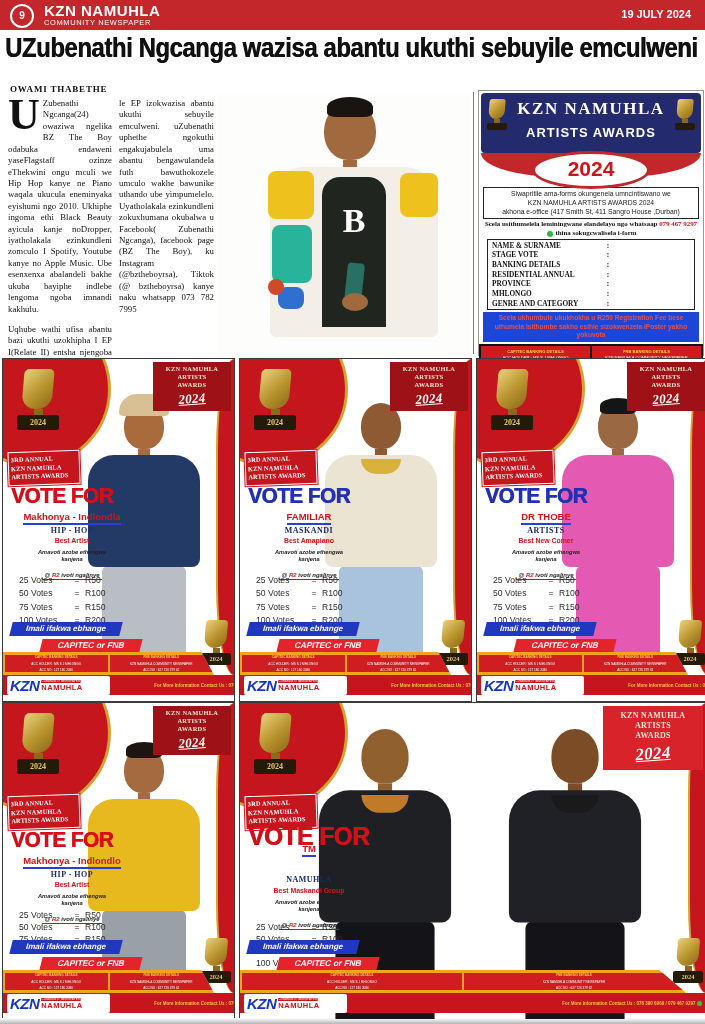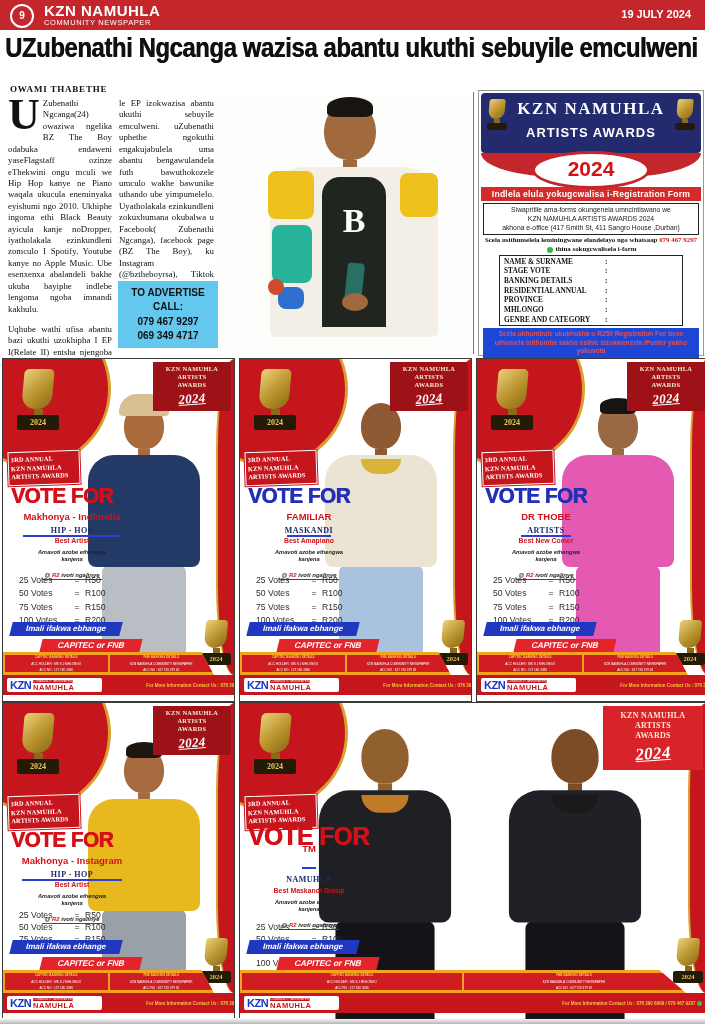--- a/index.html
+++ b/index.html
@@ -63,21 +63,21 @@
   .ad-sub{position:absolute;left:0;right:0;top:34px;text-align:center;color:#fff;font-weight:bold;font-size:13px;letter-spacing:1px;}
   .ad-curve{position:absolute;left:2px;top:62px;right:2px;height:24px;background:#c3272b;border-radius:0 0 55% 55%/0 0 150% 150%;}
   .ad-oval{position:absolute;left:50%;top:60px;transform:translateX(-50%);width:112px;height:32px;background:#fff;
            border:3px solid #c3272b;border-radius:50%;text-align:center;}
   .ad-oval span{color:#d31317;font-weight:bold;font-size:21px;line-height:30px;font-family:"Liberation Sans",sans-serif;}
   .ad-regbar{margin:2px 2px 0;background:#d42a2a;color:#fff;font-weight:bold;font-size:8.6px;text-align:center;
              padding:2px 0;letter-spacing:.2px;}
   .ad-intro{margin:2px 4px 0;border:1px solid #222;text-align:center;font-size:6.8px;color:#222;padding:2px 1px;line-height:1.3;}
   .ad-wa{margin:1px 4px 0;text-align:center;font-family:"Liberation Serif",serif;font-weight:bold;font-size:6.9px;line-height:1.25;}
   .wa-dot{display:inline-block;width:6px;height:6px;border-radius:50%;background:#2fb943;vertical-align:middle;margin:0 2px;}
-  .ad-form{margin:1px 20px 0;border:1px solid #222;padding:1px 4px;}
+  .ad-form{margin:1px 8px 0;border:1px solid #222;padding:1px 4px;}
   .ad-form-row{display:flex;font-family:"Liberation Serif",serif;font-weight:bold;font-size:7.3px;line-height:1.02;padding:1.1px 0;}
   .af-label{width:58%;}
   .ad-fee{margin:2px 4px 0;background:#1e46d6;color:#e25050;font-weight:bold;font-size:6.6px;text-align:center;
           padding:2px 3px;line-height:1.3;}
   .ad-banks{display:flex;margin:2px 0 0;background:#111;padding:2px;gap:2px;}
   .ad-bank{flex:1;background:#d11a1f;text-align:center;padding:2px 1px;}
   .ad-bank div{font-size:5px;transform:scale(.82);transform-origin:center;color:#fff;line-height:1.25;white-space:nowrap;}
   .ad-bank div:first-child{color:#f7d24a;font-weight:bold;}
   .ad-contact{display:flex;justify-content:center;align-items:center;font-weight:bold;font-size:7.4px;color:#8c1216;padding:2px 0;}
 
@@ -143,21 +143,21 @@
             box-shadow:0 0 0 1px #c5161d;padding:3px 2px;transform:rotate(-2deg);z-index:3;
             font-family:"Liberation Serif",serif;color:#fff;}
   .p-annual div{font-weight:bold;font-size:6.3px;line-height:1.35;letter-spacing:.2px;}
 
   
   .p-vote{position:absolute;left:8px;top:124px;z-index:3;font-weight:bold;font-size:22px;letter-spacing:-.5px;
           transform:scaleX(.94);transform-origin:left;text-shadow:.7px 0 currentColor;}
   .wide .p-vote{font-size:26px;top:118px;}
   .p-artist{position:absolute;left:6px;top:152px;width:126px;text-align:center;z-index:3;color:#d31317;
             font-weight:bold;font-size:9.5px;}
-  .p-artist span{border-bottom:2px solid #2b3fd0;padding-bottom:13px;}
+  .p-artist span{border-bottom:2px solid #2b3fd0;padding-bottom:1px;}
   .wide .p-artist{top:140px;}
   .p-genre{position:absolute;left:6px;top:167px;width:126px;text-align:center;z-index:3;color:#1b2a6b;
            font-family:"Liberation Serif",serif;font-weight:bold;font-size:8px;letter-spacing:.5px;}
   .wide .p-genre{top:172px;}
   .p-cat{position:absolute;left:6px;top:178px;width:126px;text-align:center;z-index:3;color:#d31317;
          font-weight:bold;font-size:6.9px;}
   .wide .p-cat{top:184px;}
   .p-note{position:absolute;left:6px;top:190px;width:126px;text-align:center;z-index:3;}
   .wide .p-note{top:196px;}
   .p-note-i{font-style:italic;font-weight:bold;font-size:5.7px;line-height:1.25;color:#222;}
@@ -178,21 +178,21 @@
              font-weight:bold;font-size:8.4px;text-align:center;line-height:13px;transform:skewX(-14deg);z-index:4;}
   .p-orange{position:absolute;left:0;right:20px;bottom:26px;height:23px;background:#f5a21c;z-index:3;
             clip-path:polygon(0 0,94% 0,100% 100%,0 100%);display:flex;align-items:center;padding:0 2px;gap:2px;}
   .p-minibox{flex:1;background:#cf1d22;height:17px;overflow:hidden;text-align:center;}
   .p-minibox div{font-size:5px;transform:scale(.62);transform-origin:center top;color:#fff;line-height:1.3;white-space:nowrap;}
   .p-minibox div:first-child{color:#f7d24a;font-weight:bold;}
 
   .p-footer{position:absolute;left:0;right:0;bottom:6px;height:20px;background:#c5161d;z-index:5;
             display:flex;align-items:center;padding:0 4px;}
   .p-logo{background:#fff;border-radius:2px;padding:1px 3px;display:flex;align-items:center;gap:2px;}
-  .p-logo-kzn{color:#1535c4;font-weight:bold;font-size:11px;letter-spacing:-.5px;}
+  .p-logo-kzn{color:#1535c4;font-weight:bold;font-style:italic;font-size:15px;letter-spacing:-.5px;}
   .p-logo-right{display:flex;flex-direction:column;line-height:1;}
   .p-logo-small{background:#c5161d;color:#fff;font-size:5px;transform:scale(.6);transform-origin:left center;white-space:nowrap;padding:0 1px;}
   .p-logo-nam{color:#d01217;font-weight:bold;font-size:7.5px;letter-spacing:.5px;}
   .p-contact{margin-left:auto;color:#f9c440;font-weight:bold;font-size:6px;transform:scale(.75);transform-origin:right center;white-space:nowrap;}
   .p-wa-dot{width:5px;height:5px;border-radius:50%;background:#39c14e;margin-left:2px;flex:none;}
 
   #page-bottom-edge{position:absolute;left:0;right:0;bottom:0;height:6px;background:linear-gradient(#fff,#b5b5b5);}
 </style>
 </head>
 <body>
@@ -210,26 +210,20 @@
   <div class="byline">OWAMI THABETHE</div>
 
   <div class="col col1">
     <span class="dropcap">U</span><span>Zubenathi Ngcanga(24) owaziwa ngelika BZ The Boy odabuka endaweni yaseFlagstaff ozinze eThekwini ongu mculi we Hip Hop kanye ne Piano waqala ukucula eneminyaka eyishumi ngo 2010. Ukhiphe ingoma ethi Black Beauty ayicula kanje noDropper, iyatholakala ezinkundleni zomculo I Spotify, Youtube kanye no Apple Music. Ube esenxenxa abalandeli bakhe ukuba bayiphe indlebe lengoma ngoba imnandi kakhulu.</span>
     <div class="para2">Uqhube wathi ufisa abantu bazi ukuthi uzokhipha I EP I(Relate II) entsha njengoba kade esephumile emculweni iminyaka emibili kodwa</div>
   </div>
   <div class="col col2">
     <span>le EP izokwazisa abantu ukuthi sebuyile emculweni. uZubenathi uphethe ngokuthi engakujabulela uma abantu bengawulandela futh bawuthokozele umculo wakhe bawunike uthando ube yimpumelelo. Uyatholakala ezinkundleni zokuxhumana okubalwa u Facebook( Zubenathi Ngcanga), facebook page (BZ The Boy), ku Instagram (@bztheboyrsa), Tiktok (@ bztheboyrsa) kanye naku whatsapp 073 782 7995</span>
   </div>
 
-  <div class="advertise">
-    <div>TO ADVERTISE</div>
-    <div>CALL:</div>
-    <div>079 467 9297</div>
-    <div>069 349 4717</div>
-  </div>
 
   <div class="photo">
     <div class="ph-fig">
       <div class="ph-head" style="background: rgb(160, 106, 62);">
         <div class="ph-hair" style="background: rgb(25, 20, 16);"></div>
       </div>
       <div class="ph-neck" style="background: rgb(160, 106, 62);"></div>
       <div class="ph-torso" style="background: rgb(243, 239, 231);">
         <div class="ph-tee" style="background: rgb(32, 38, 31);">B</div>
         <div class="ph-patch ph-p1" style="background: rgb(239, 193, 29);"></div>
@@ -257,21 +251,20 @@
           <div class="tr-stem"></div>
           <div class="tr-base"></div>
       </div>
       <div class="ad-title">KZN NAMUHLA</div>
       <div class="ad-sub">ARTISTS AWARDS</div>
       <div class="ad-curve"></div>
       <div class="ad-oval">
         <span>2024</span>
       </div>
     </div>
-    <div class="ad-regbar">Indlela elula yokugcwalisa i-Registration  Form</div>
     <div class="ad-intro">
       <div>Siwapritile ama-forms okungenela umncintiswano we</div>
       <div>KZN NAMUHLA ARTISTS AWARDS 2024</div>
       <div>akhona e-office (417 Smith St, 411 Sangro House ,Durban)</div>
     </div>
     <div class="ad-wa">
       <span>Scela usithumelela leminingwane elandelayo ngo whatsaap</span>
       <span class="red">079 467 9297</span><span class="wa-dot"></span><span>thina sokugcwalisela i-form</span>
     </div>
     <div class="ad-form">
@@ -671,21 +664,21 @@
       <div class="tr-base">2024</div>
     </div>
 
     <div class="p-annual">
       <div>3RD ANNUAL</div>
       <div>KZN NAMUHLA</div>
       <div>ARTISTS AWARDS</div>
     </div>
 
     <div class="p-vote" style="color: rgb(212, 15, 23);">VOTE FOR</div>
-    <div class="p-artist"><span>Makhonya - Instagram</span></div>
+    <div class="p-artist"><span>Makhonya - Indlondlo</span></div>
     <div class="p-genre">HIP - HOP</div>
     <div class="p-cat">Best Artist</div>
 
     <div class="p-note">
       <div class="p-note-i"><span>Amavoti azobe ethengwa</span><br><span>kanjena</span></div>
       <div class="p-note-r"><span>@</span> <span class="red">R2</span> <span>ivoti ngalinye</span></div>
     </div>
 
     <div class="p-prices">
       <div class="p-price-row">

